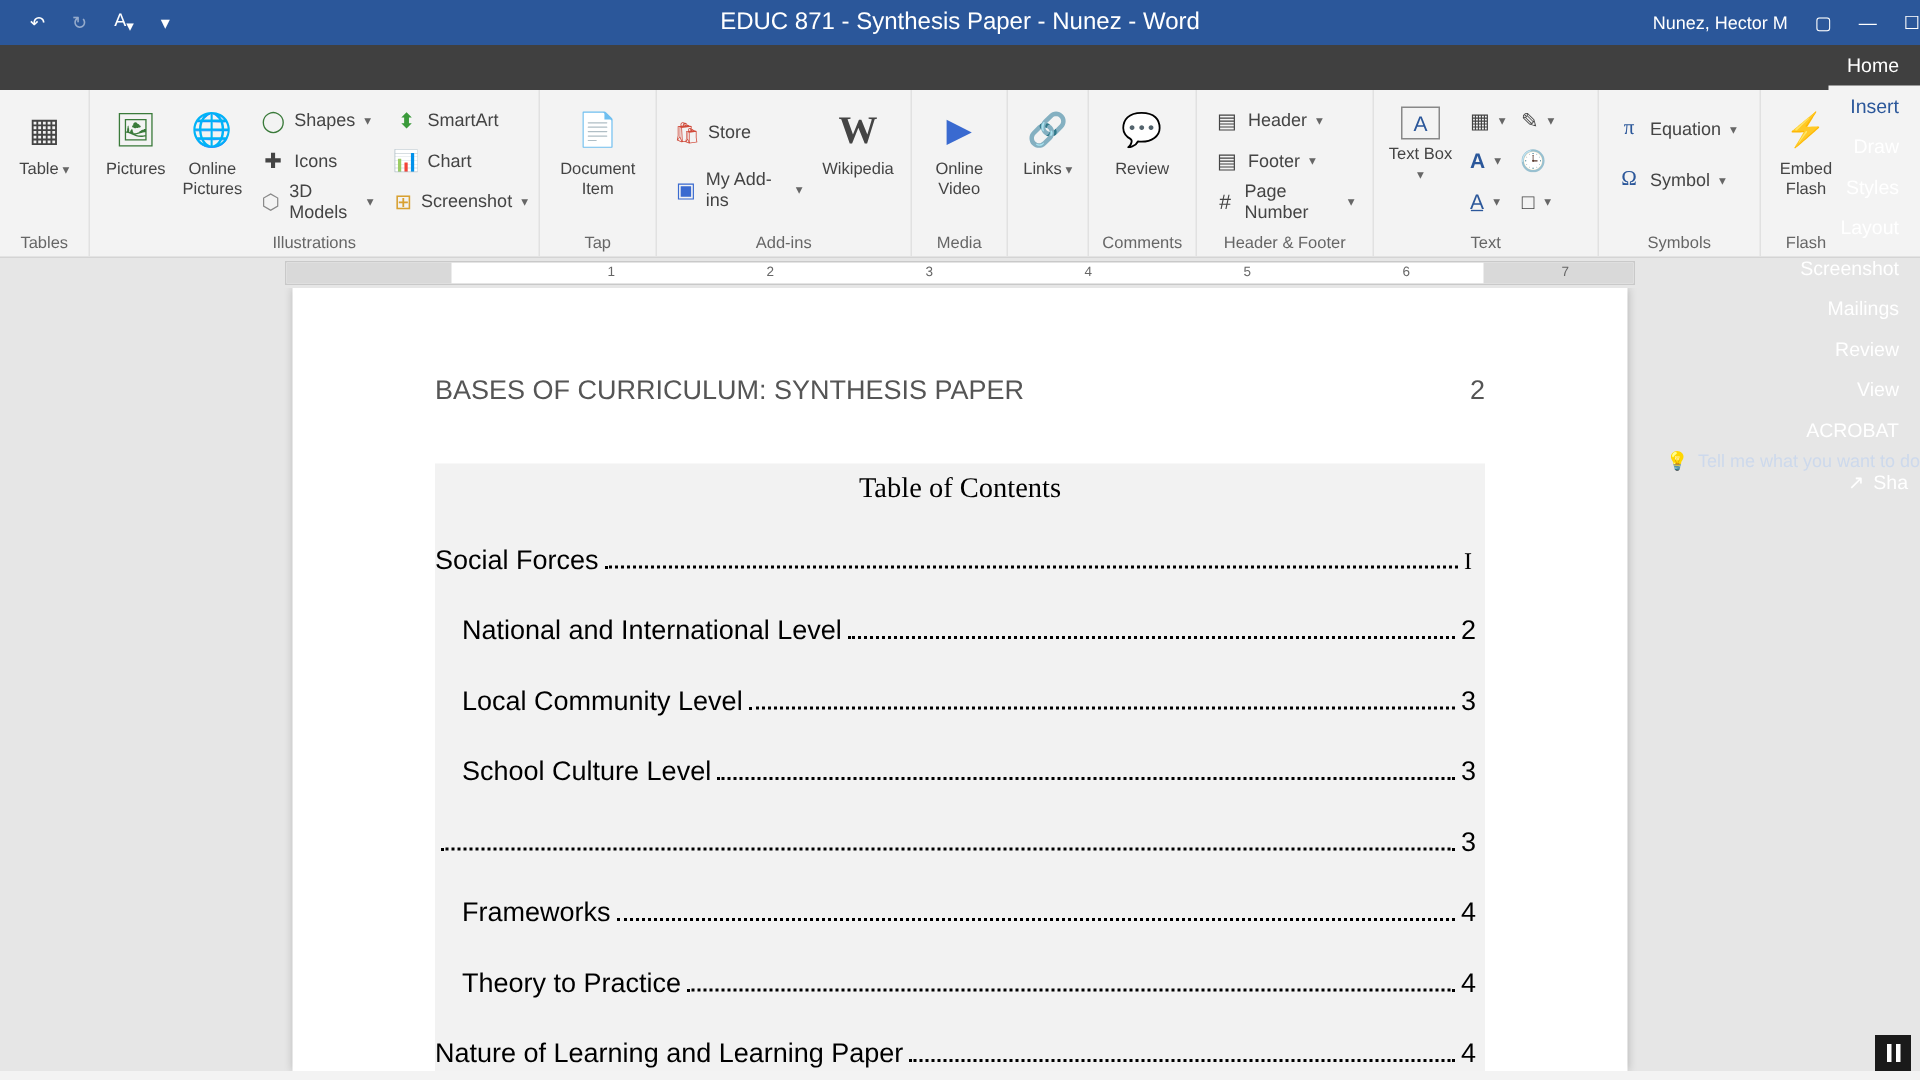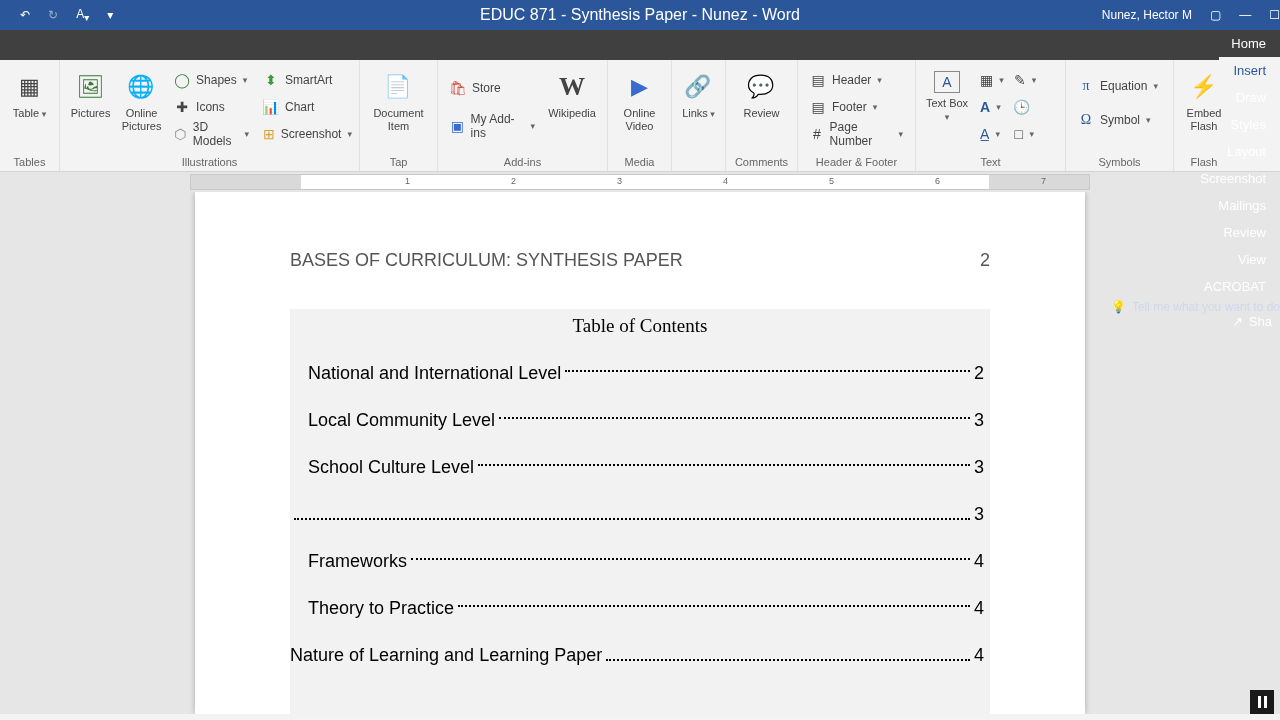--- a/index.html
+++ b/index.html
@@ -38,21 +38,21 @@
   .ruler .gray-right { position:absolute; right:0; top:0; bottom:0; width:100px; background:#d9d9d9; }
   .ruler .num { position:absolute; top:1px; font-size:9px; color:#666; }
 
   
   .docwrap { position:absolute; top:192px; left:0; right:0; bottom:6px; overflow:hidden; display:flex; justify-content:center; }
   .page { width:890px; background:#fff; box-shadow:0 0 6px rgba(0,0,0,0.25); padding:58px 95px 0 95px; }
   .header-line { display:flex; justify-content:space-between; font-family:"Times New Roman", serif; font-size:18px; color:#555; margin-bottom:38px;}
   .toc-area { background:#f2f2f2; padding:6px 0 40px 0; position:relative;}
   .toc-title { text-align:center; font-family:"Times New Roman", serif; font-size:19px; margin-bottom:16px; }
   .toc-line { display:flex; font-family:"Times New Roman", serif; font-size:18px; margin:26px 0; padding-right:6px;}
-  .toc-line.indent { padding-left:18px;align-items:center; }
+  .toc-line.indent { padding-left:18px; }
   .toc-text { white-space:nowrap; }
   .dots { flex:1; border-bottom:2px dotted #000; margin:0 4px 5px 4px; }
   .toc-page { }
   .cursor { display:inline-block; width:8px; height:16px; position:relative; }
   .cursor::after { content:"I"; font-family:serif; font-size:16px; color:#000; }
 
   
   .statusbar { position:absolute; bottom:0; left:0; right:0; height:6px; background:#f3f3f3; }
   .pause-btn { position:absolute; right:6px; bottom:6px; width:24px; height:24px; background:#1a1a1a; display:flex; align-items:center; justify-content:center; }
   .pause-btn span { display:inline-block; width:3px; height:12px; background:#fff; margin:0 1.5px; }
@@ -307,20 +307,25 @@
 
 <div class="docwrap">
   <div class="page">
     <div class="header-line">
       <span>BASES OF CURRICULUM: SYNTHESIS PAPER</span>
       <span>2</span>
     </div>
     <div class="toc-area">
       <div class="toc-title">Table of Contents</div>
       <div id="toc-entries">
+          <div class="toc-line">
+            <span class="toc-text">Social Forces</span>
+            <span class="dots"></span>
+            <span class="toc-page"><span class="cursor"></span></span>
+          </div>
           <div class="toc-line indent">
             <span class="toc-text">National and International Level</span>
             <span class="dots"></span>
             <span class="toc-page">2</span>
           </div>
           <div class="toc-line indent">
             <span class="toc-text">Local Community Level</span>
             <span class="dots"></span>
             <span class="toc-page">3</span>
           </div>

